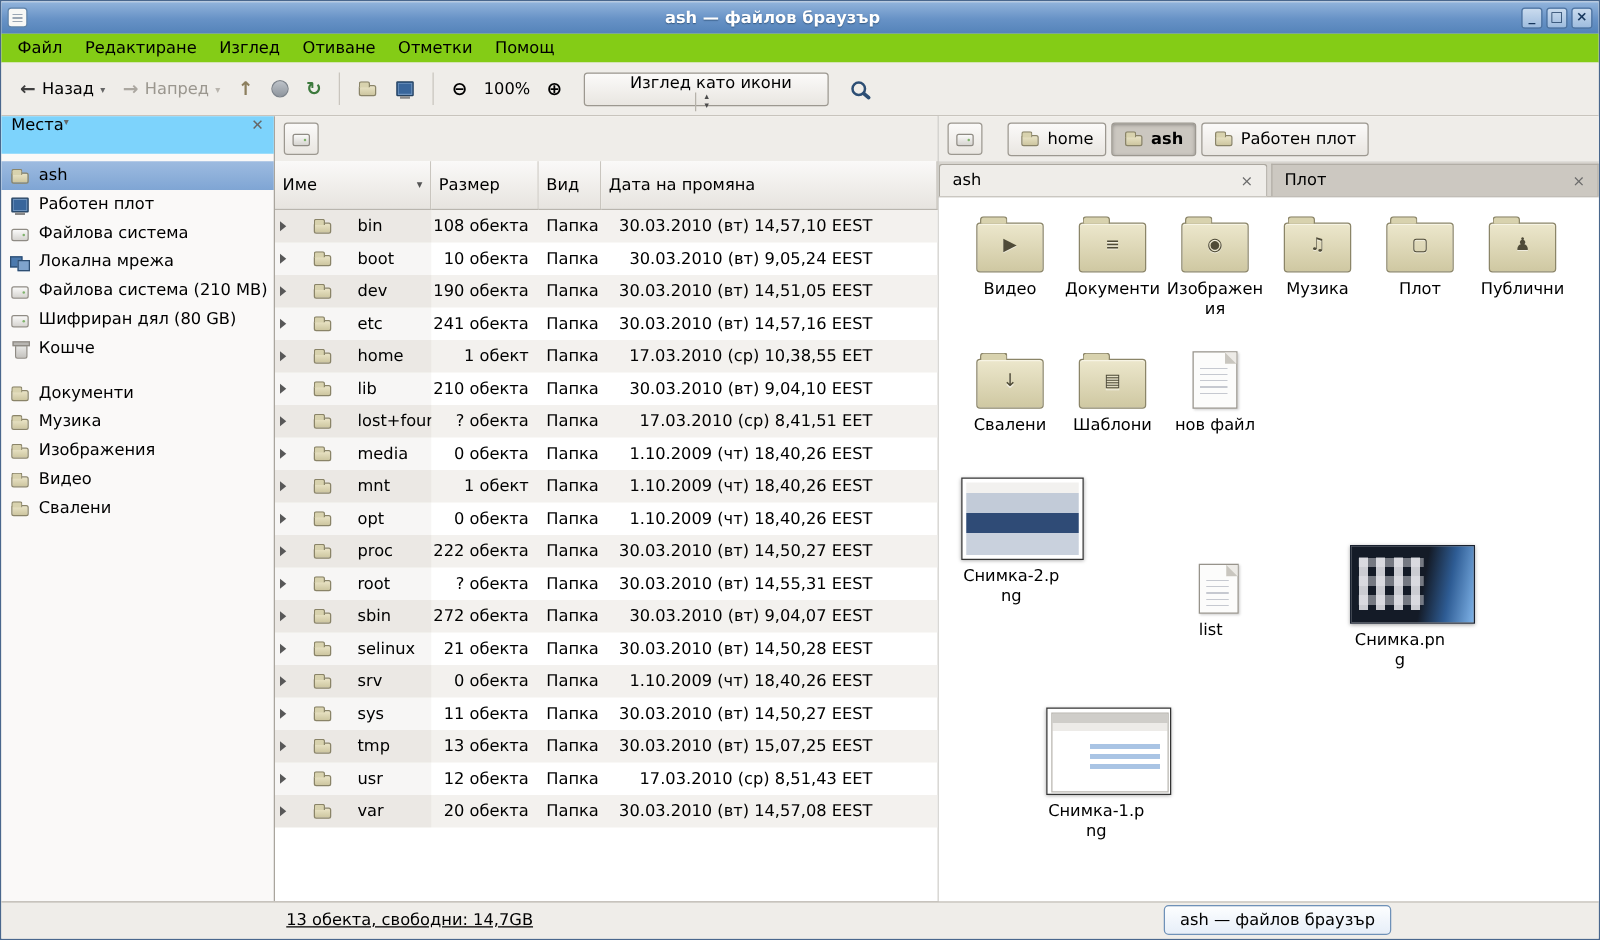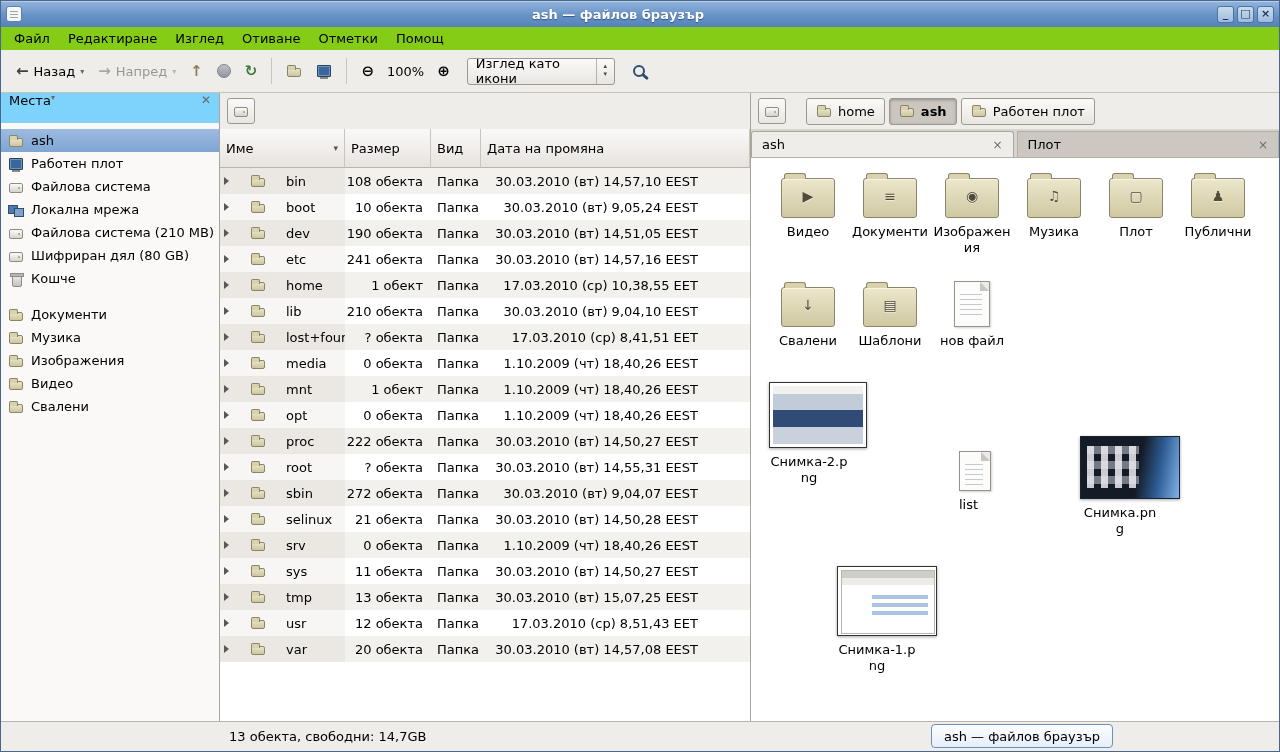--- a/index.html
+++ b/index.html
@@ -25,21 +25,21 @@
   .arrow-back{color:#3F3F3F;}
   .arrow-fwd{color:#ABA7A0;}
   .lbl-disabled{color:#9B978F;}
   .chevron{font-size:8px;color:#666;}
   .chevron.dis{color:#B8B4AD;}
   .glyph-up{color:#8C7F5E;}
   .glyph-reload{color:#3D7A3D;}
   .stop-circle{width:14px;height:14px;border-radius:50%;background:linear-gradient(#BDC2C8,#8F969E);border:1px solid #7D848C;}
   .tb-sep{width:1px;height:26px;background:#C9C5BE;margin:0 7px;flex:none;}
   .zoom-label{padding:0 6px;}
-  .combo{width:148px;height:27px;margin-left:10px;border:1px solid #9C9890;border-radius:3px;background:linear-gradient(#FBFAF9,#E9E6E1);display:flex;align-items:center;}
+  .combo{width:196px;height:27px;margin-left:10px;border:1px solid #9C9890;border-radius:3px;background:linear-gradient(#FBFAF9,#E9E6E1);display:flex;align-items:center;flex-direction:column;}
   .combo-label{flex:1;padding-left:8px;}
   .combo-stepper{width:18px;height:100%;border-left:1px solid #B6B2AA;display:flex;flex-direction:column;align-items:center;justify-content:center;font-size:7px;color:#4A4A4A;line-height:1.1;}
   .search-btn{margin-left:12px;padding:6px;}
   .search-glass{width:12px;height:12px;border:2px solid #2C4E74;border-radius:50%;position:relative;display:inline-block;}
   .search-glass::after{content:"";position:absolute;width:8px;height:3px;background:#2C4E74;border-radius:2px;transform:rotate(40deg);right:-6px;bottom:-3px;}
 
   
   .mi{width:16px;height:16px;position:relative;flex:none;display:inline-block;}
   .mi-folder::before{content:"";position:absolute;left:1px;top:5px;right:1px;bottom:2px;background:linear-gradient(#EAE4C6,#CDC6A0);border:1px solid #8A8468;border-radius:2px;}
   .mi-folder::after{content:"";position:absolute;left:1px;top:2px;width:7px;height:4px;background:#D8D2AE;border:1px solid #8A8468;border-bottom:none;border-radius:2px 2px 0 0;}
@@ -116,21 +116,21 @@
   .thumb{display:block;box-shadow:0 1px 3px rgba(0,0,0,.35);}
   .thumb-shot{width:98px;height:66px;border:1px solid #333;background:#fff;padding:3px;}
   .thumb-shot::before{content:"";display:block;width:100%;height:100%;background:linear-gradient(180deg,#F2F1EF 0 14%,#C2CBD8 14% 42%,#2F4B76 42% 70%,#C9D1DD 70% 100%);}
   .thumb-dark{width:100px;height:63px;border:1px solid #1A2230;background:linear-gradient(100deg,#141B27 0 58%,#2E5C94 78%,#7FB3E8 100%);}
   .thumb-dark::before{content:"";display:block;width:52px;height:42px;margin:9px 0 0 6px;background:repeating-linear-gradient(90deg,rgba(235,235,240,.85) 0 7px,transparent 7px 14px),repeating-linear-gradient(rgba(235,235,240,.45) 0 8px,transparent 8px 15px);}
   .thumb-shot2{width:100px;height:70px;border:1px solid #333;background:#fff;padding:3px;position:relative;}
   .thumb-shot2::before{content:"";display:block;width:100%;height:100%;background:linear-gradient(180deg,#CFCDC9 0 12%,#EDEBE8 12% 22%,#FFFFFF 22% 100%);border:1px solid #B9B6B0;}
   .thumb-shot2::after{content:"";position:absolute;left:34px;right:8px;top:28px;height:22px;background:repeating-linear-gradient(#A9C4E4 0 4px,#fff 4px 8px);}
 
   
-  .statusbar{height:30px;flex:none;background:#EFEDE9;border-top:1px solid #B9B5AE;display:flex;align-items:center;}
+  .statusbar{height:30px;flex:none;background:#EFEDE9;border-top:1px solid #B9B5AE;display:flex;align-items:center;text-decoration:underline;}
   .status-text{margin-left:228px;}
 
   .task-hint{position:absolute;left:930px;bottom:3px;height:24px;display:flex;align-items:center;padding:0 12px;background:linear-gradient(#FDFEFF,#E6EEF8);border:1px solid #6E91B8;border-radius:4px;}
 </style>
 </head>
 <body>
 
 <div class="window">
 
   <div class="titlebar">

